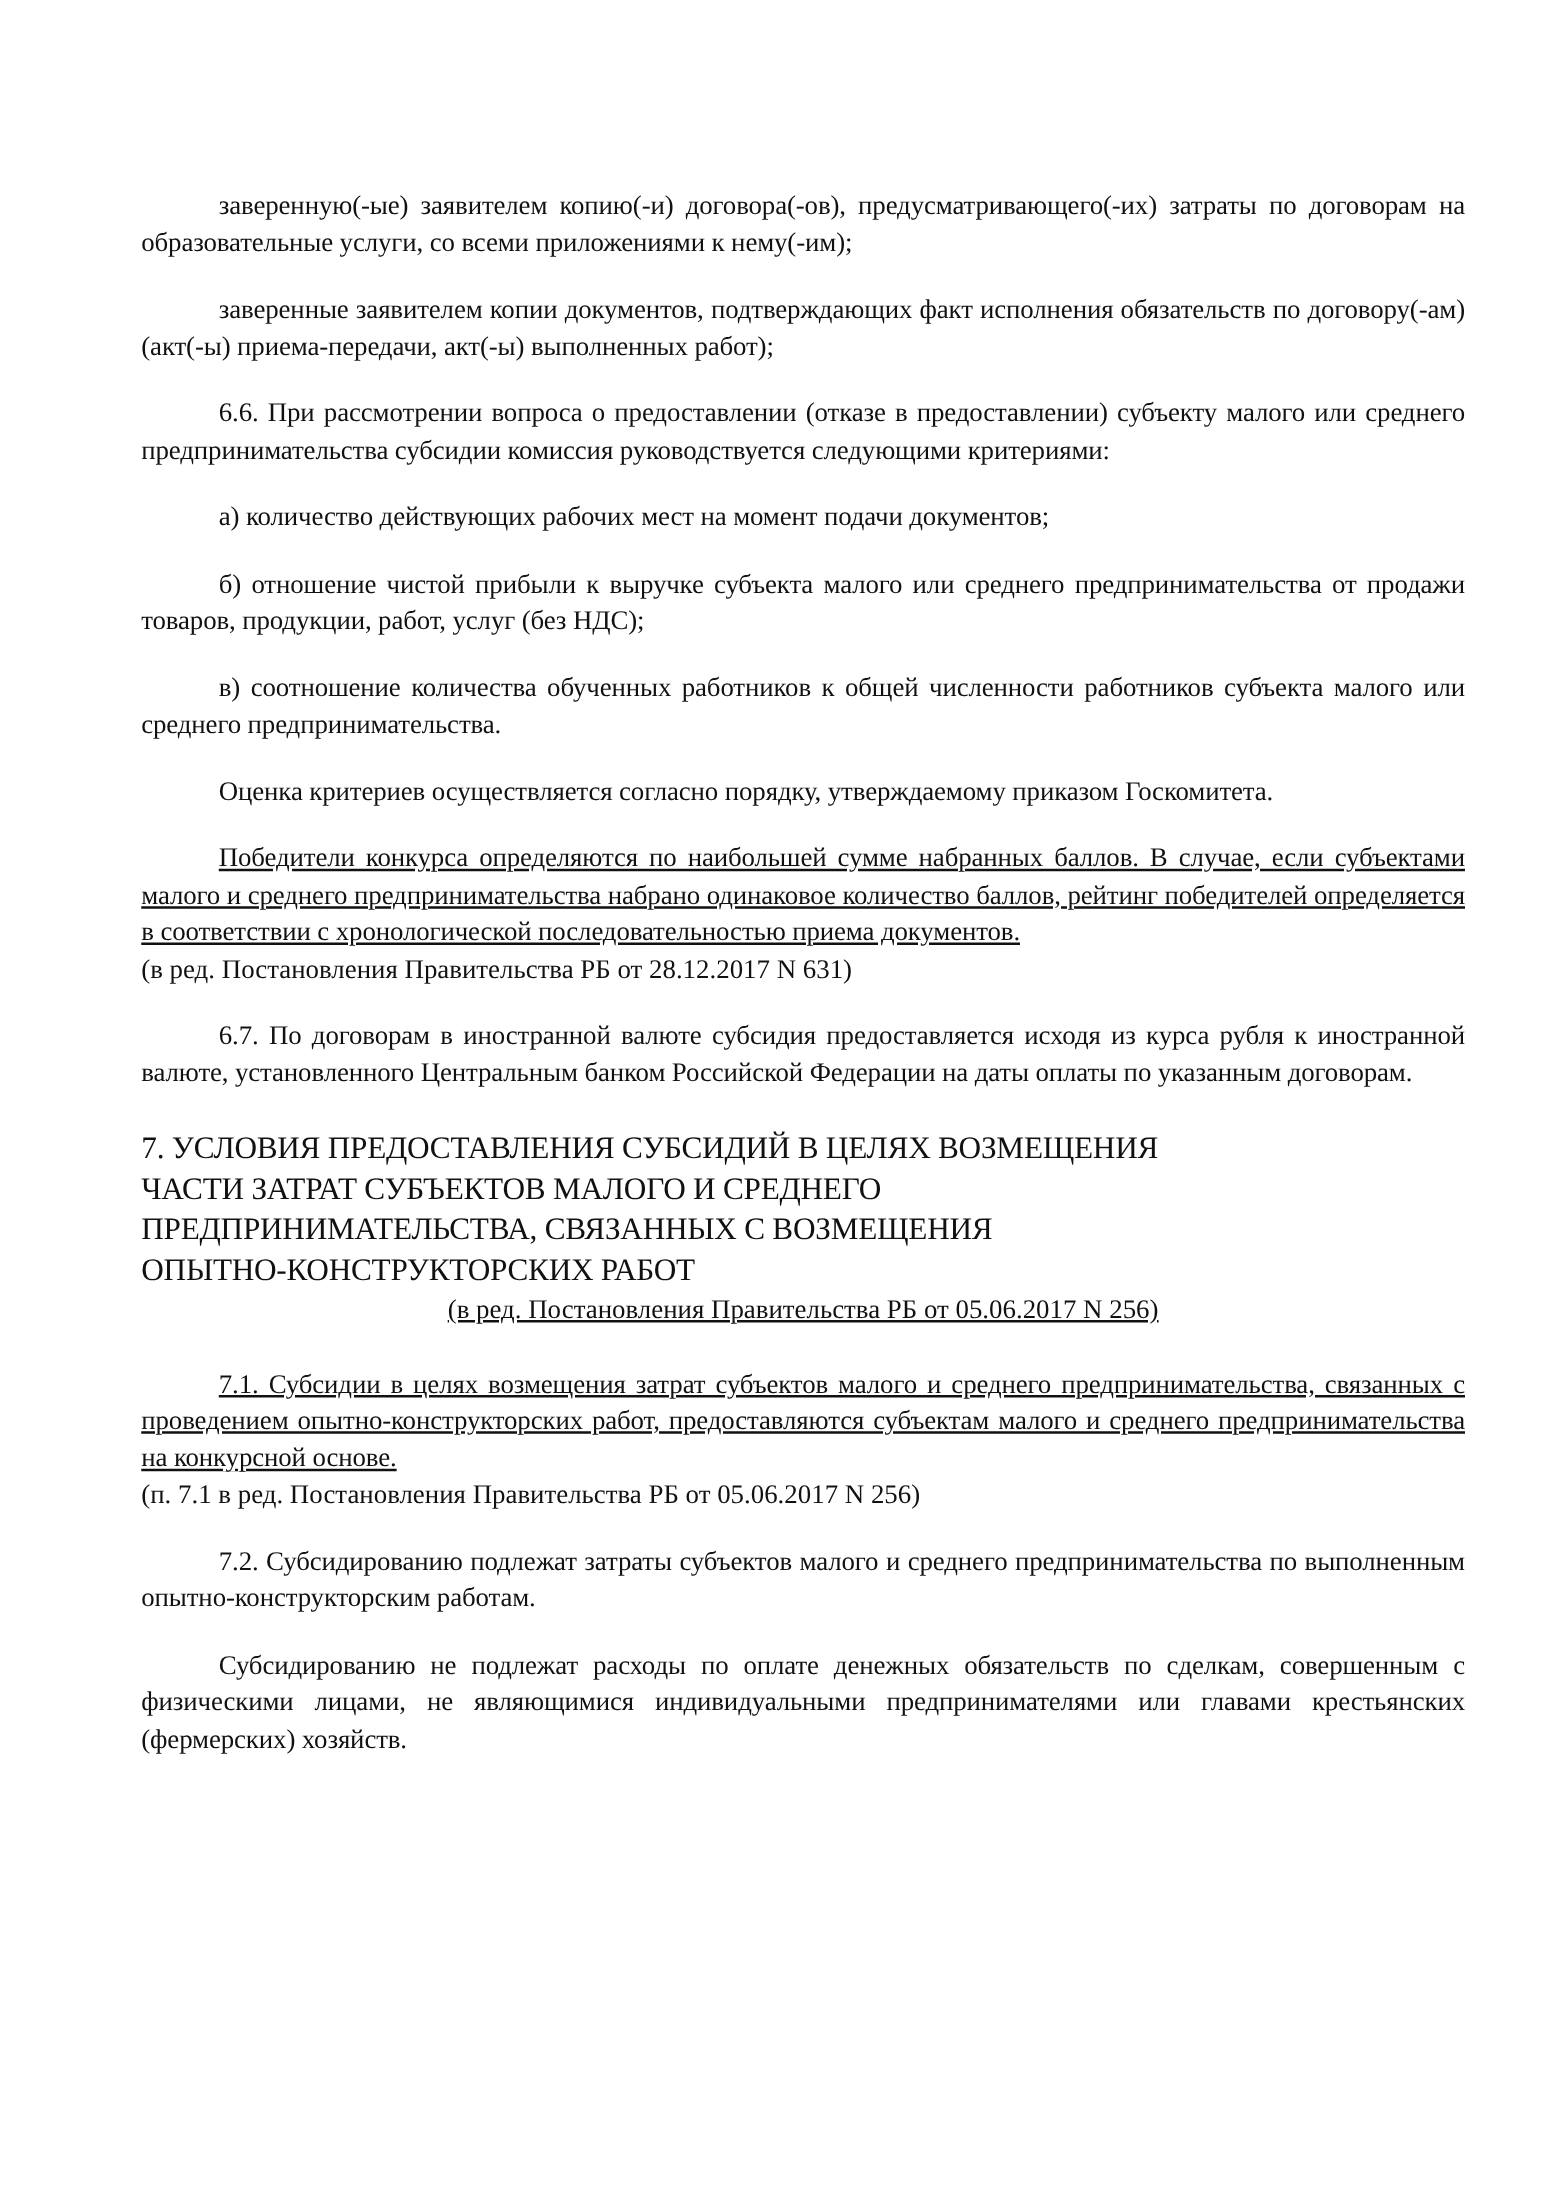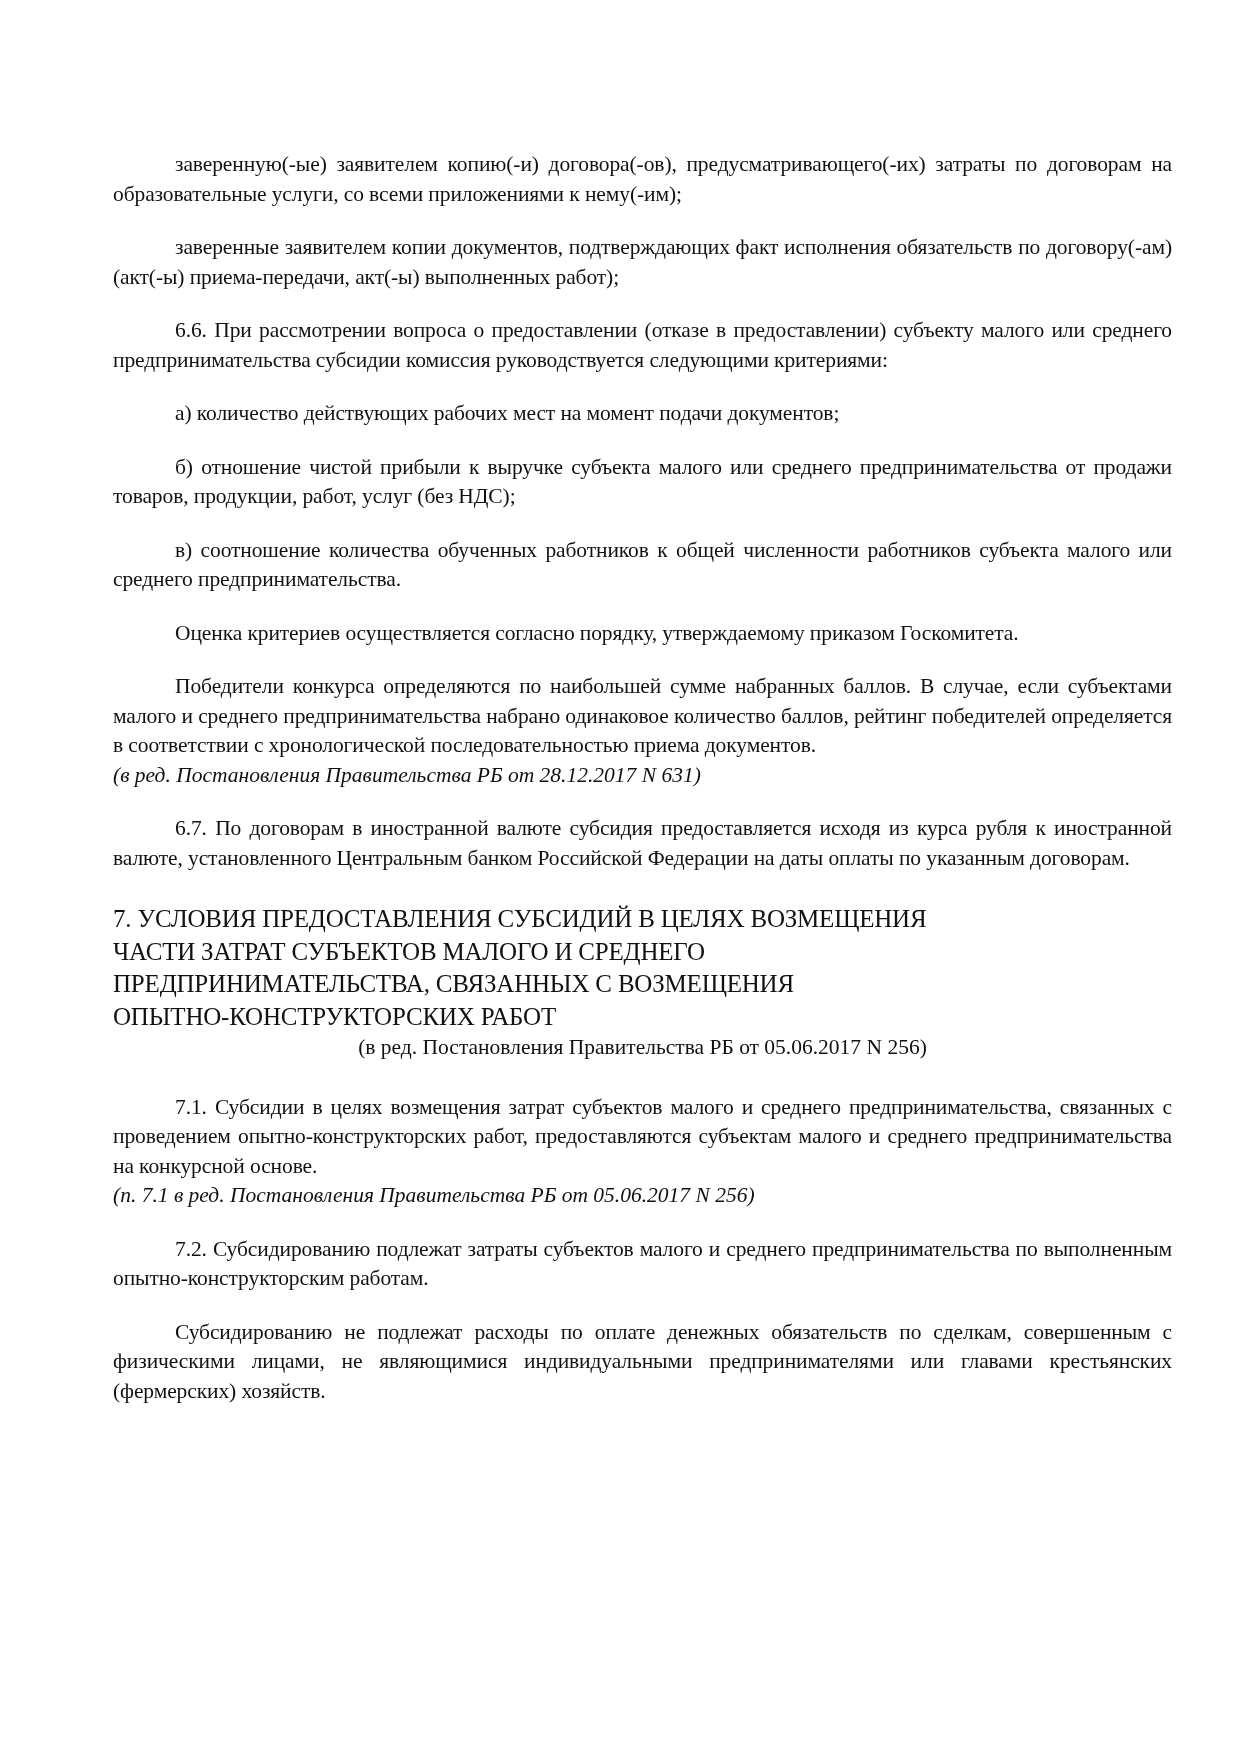--- a/index.html
+++ b/index.html
@@ -22,42 +22,42 @@
     width: 1059px;
   }
   .para {
     font-size: 21.5px;
     line-height: 29.5px;
     text-align: justify;
     text-indent: 62px;
     margin: 0 0 24px 0;
     letter-spacing: -0.1px;
   }
-  .para.tight { margin-bottom: 0; }
+  .para.tight { margin-bottom: 0; text-decoration: underline; }
   .note {
     font-size: 21.5px;
     line-height: 29.5px;
     margin: 0 0 24px 0;
     text-indent: 0;
-    font-style: italic;
   }
   .heading {
     font-size: 25px;
     line-height: 32.5px;
     font-weight: normal;
     text-align: left;
     margin: 30px 0 0 0;
     letter-spacing: -0.2px;
   }
   .heading-line { display: block; }
   .heading-note {
     font-size: 21.5px;
     line-height: 29.5px;
     text-align: center;
     margin: 0 0 30px 0;
+    text-decoration: underline;
   }
 </style>
 </head>
 <body>
 
 <div class="page">
 
   <p class="para">заверенную(-ые) заявителем копию(-и) договора(-ов), предусматривающего(-их) затраты по договорам на образовательные услуги, со всеми приложениями к нему(-им);</p>
   <p class="para">заверенные заявителем копии документов, подтверждающих факт исполнения обязательств по договору(-ам) (акт(-ы) приема-передачи, акт(-ы) выполненных работ);</p>
   <p class="para">6.6. При рассмотрении вопроса о предоставлении (отказе в предоставлении) субъекту малого или среднего предпринимательства субсидии комиссия руководствуется следующими критериями:</p>

